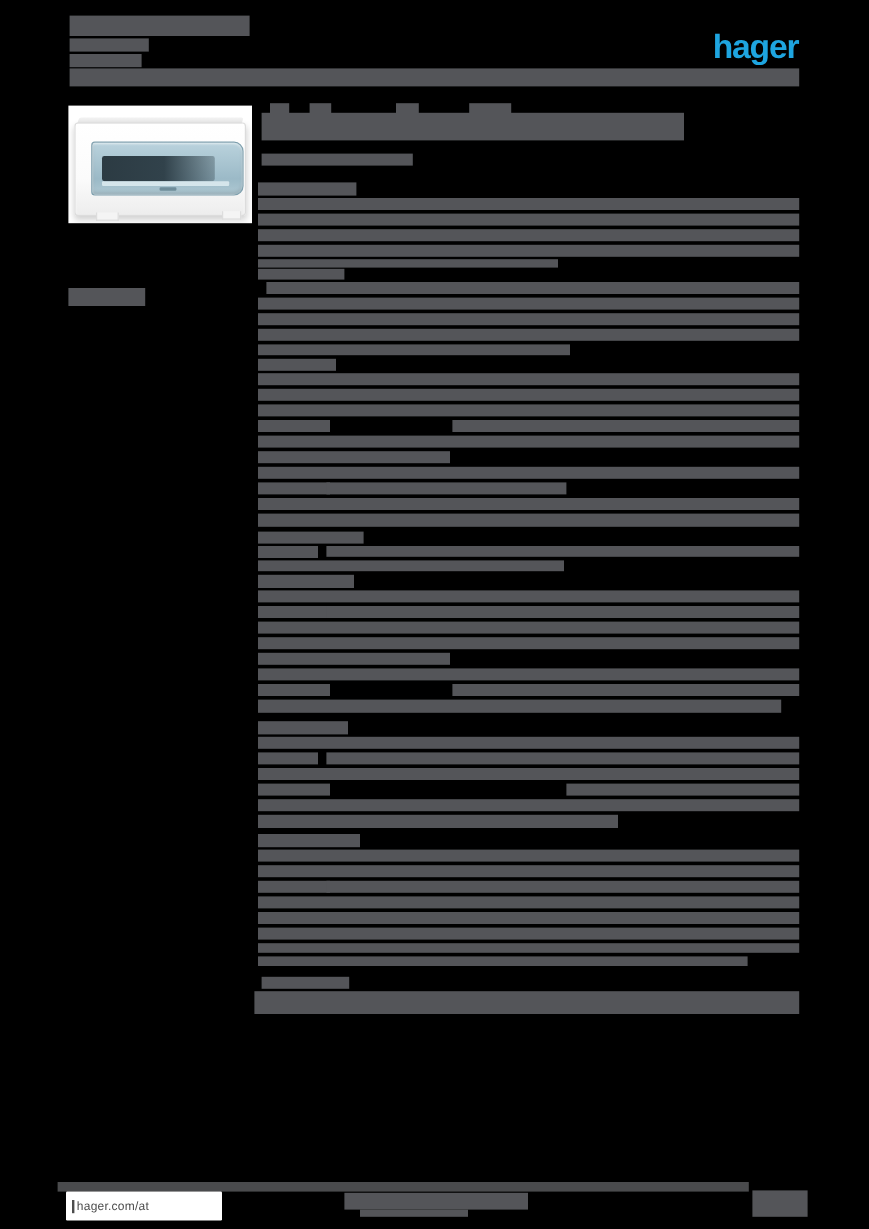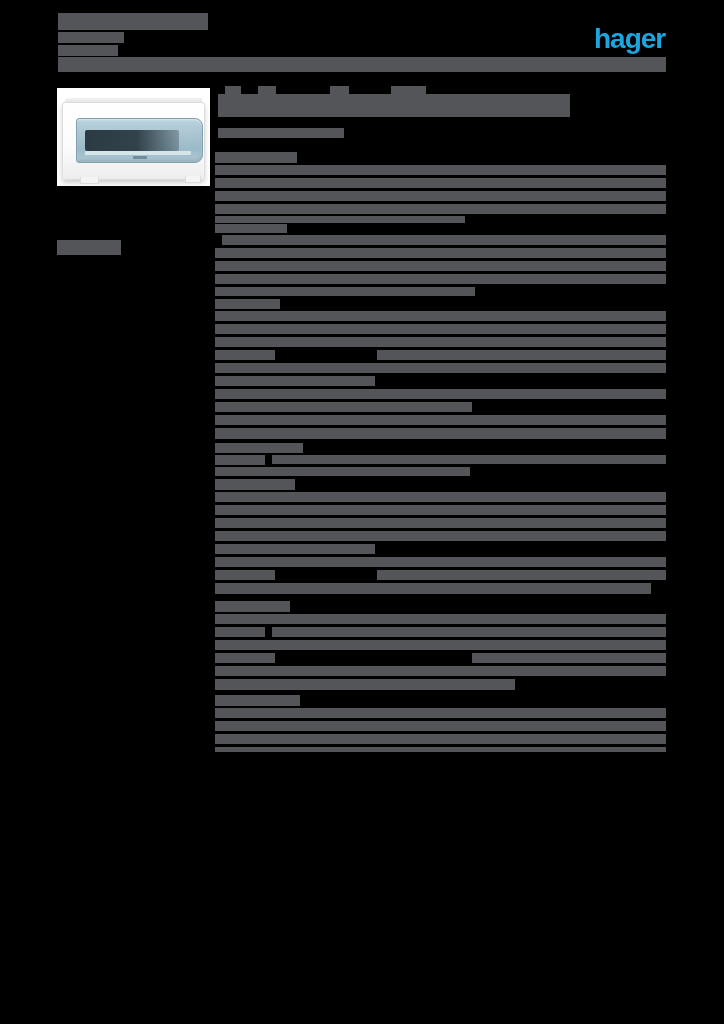--- a/index.html
+++ b/index.html
@@ -1,17 +1,17 @@
 <!DOCTYPE html>
 <html style="--bg: #000000; --redaction: #545559; --logo-blue: #1EA5E0; --page-white: #FFFFFF; --footer-text: #4C4C4C;"><head>
 <meta charset="utf-8">
 <style>
   html,body{margin:0;padding:0;background:#000;}
   .page{
-    position:relative;width:724px;height:752px;overflow:hidden;
+    position:relative;width:724px;height:1024px;overflow:hidden;
     background:var(--bg,#000);
     font-family:"Liberation Sans", sans-serif;
   }
   
   .red-bar{position:absolute;background:var(--redaction,#545559);}
   
   .logo{
     position:absolute;left:594px;top:22px;width:76px;height:34px;
     color:var(--logo-blue,#1EA5E0);
     font-size:28px;font-weight:700;letter-spacing:-1px;line-height:34px;
@@ -157,14 +157,18 @@
       <div class="red-bar" style="left: 215px; top: 786px; width: 451px; height: 8px;"></div>
       <div class="red-bar" style="left: 215px; top: 797px; width: 408px; height: 8px;"></div>
       <div class="red-bar" style="left: 218px; top: 814px; width: 73px; height: 10px;"></div>
       <div class="red-bar" style="left: 212px; top: 826px; width: 454px; height: 19px;"></div>
       <div class="red-bar" style="left: 48px; top: 985px; width: 576px; height: 8px; background: rgb(74, 75, 77);"></div>
       <div class="red-bar" style="left: 287px; top: 994px; width: 153px; height: 14px;"></div>
       <div class="red-bar" style="left: 300px; top: 1008px; width: 90px; height: 6px;"></div>
       <div class="red-bar" style="left: 627px; top: 992px; width: 46px; height: 22px;"></div>
     </div>
 
+  <div class="footer-box">
+    <span class="mark"></span>
+    <span class="site">hager.com/at</span>
+  </div>
 
 </div>
 
 </body></html>

